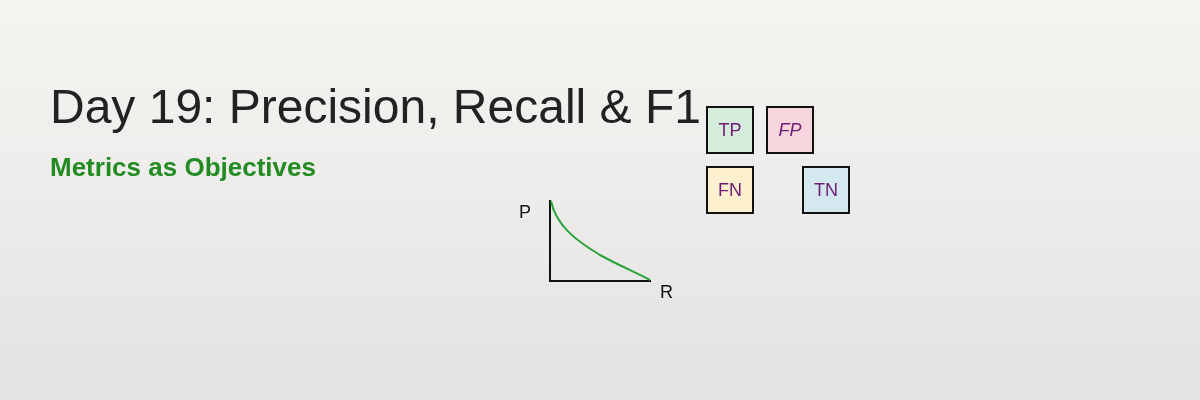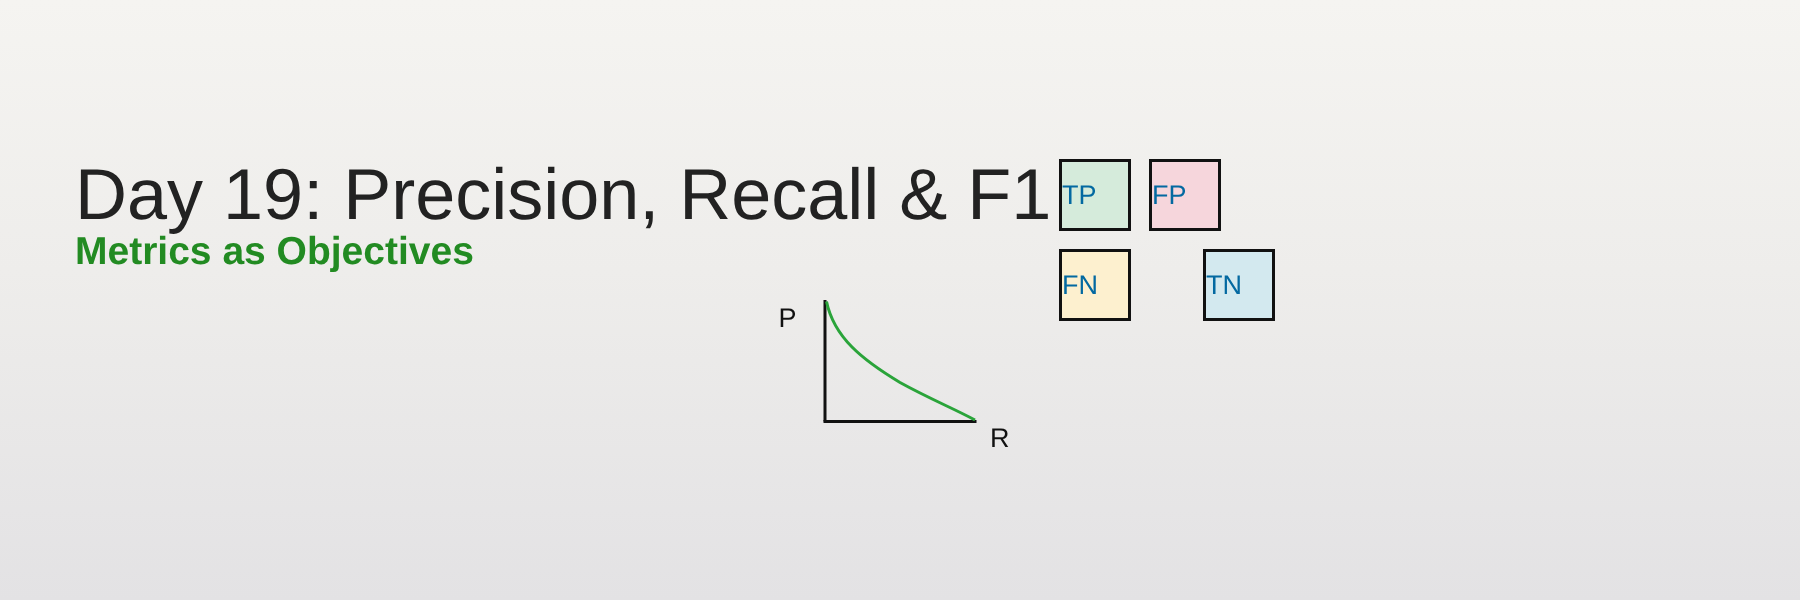--- a/index.html
+++ b/index.html
@@ -5,49 +5,48 @@
     html, body { margin: 0; padding: 0; }
     body {
       width: 1200px; height: 400px; overflow: hidden; position: relative;
       background: linear-gradient(180deg, #f5f4f1 0%, #eeedeb 45%, #e3e2e4 100%);
       font-family: "Liberation Sans", sans-serif;
     }
     .title {
       position: absolute; left: 50px; top: 80px;
       font-size: 48px; color: #222222; white-space: nowrap;
       line-height: 54px;
-      margin-top: 24px;
     }
     .subtitle {
       position: absolute; left: 50px; top: 152px;
       font-size: 26px; color: #228b22; white-space: nowrap;
       line-height: 30px;
       font-weight: bold;
     }
     .cell {
       position: absolute; width: 48px; height: 48px;
       border: 2px solid #111111; box-sizing: border-box;
-      display: flex; align-items: center; justify-content: flex-start;
-      font-size: 18px; color: #0369a1;
+      display: flex; align-items: center; justify-content: center;
+      font-size: 18px; color: #701a75;
     }
     .axis-label {
       position: absolute; font-size: 18px; color: #111111;
     }
   </style>
 </head>
 <body>
 
 <div class="title">Day 19: Precision, Recall &amp; F1</div>
 <div class="subtitle">Metrics as Objectives</div>
 
 <div>
   <div class="cell" style="left:706px; top:106px; background:#d5ebdb;">
     <span>TP</span>
   </div>
-  <div class="cell" style="left:766px; top:106px; background:#f6d6dc;">
+  <div class="cell" style="left:766px; top:106px; background:#f6d6dc;font-style:italic;">
     <span>FP</span>
   </div>
   <div class="cell" style="left:706px; top:166px; background:#fdf0cf;">
     <span>FN</span>
   </div>
   <div class="cell" style="left:766px; top:166px; background:#d3e9ef;margin-left:36px;">
     <span>TN</span>
   </div>
 </div>
 

